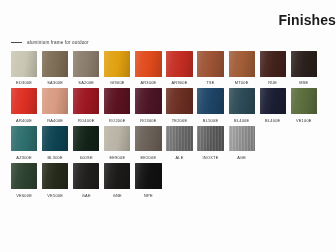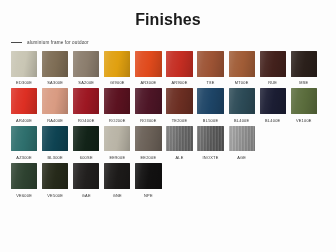--- a/index.html
+++ b/index.html
@@ -15,22 +15,22 @@
     position: relative;
   }
   .page {
     width: 336px;
     height: 252px;
     background: #fdfdfd;
     box-sizing: border-box;
     position: relative;
   }
   .page-title {
-    text-align: center;
-    font-size: 16px;
+    text-align: right;
+    font-size: 14px;
     font-weight: bold;
     color: #1b1b1b;
     letter-spacing: 0.1px;
     margin: 0;
     padding-top: 13px;
     line-height: 14px;
   }
   .subtitle-row {
     display: flex;
     align-items: center;

